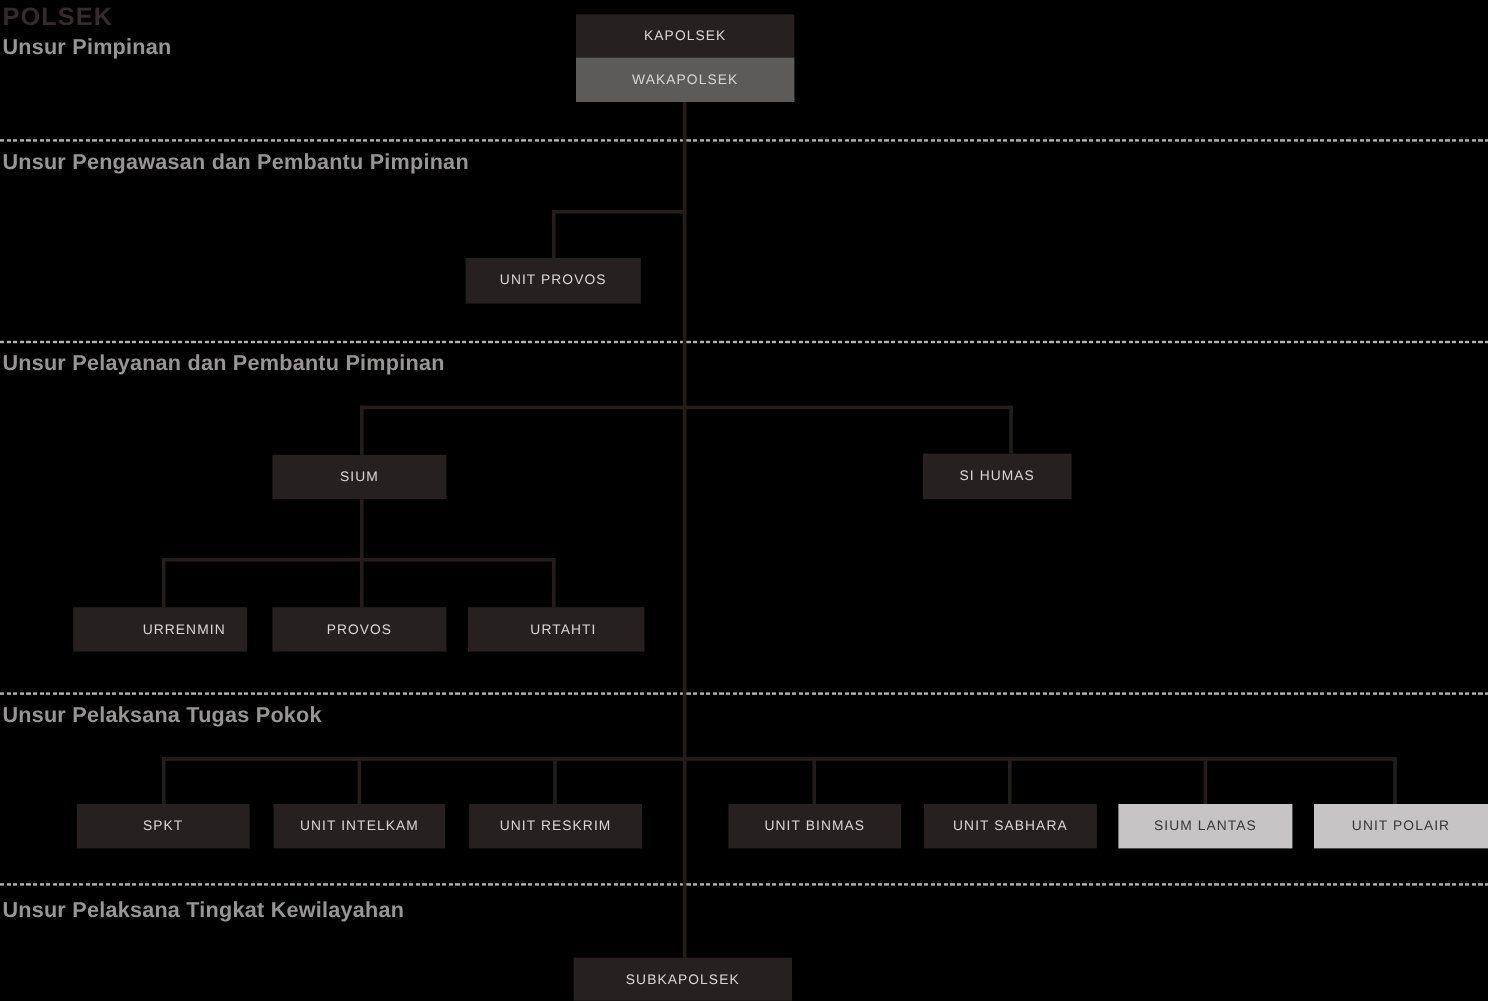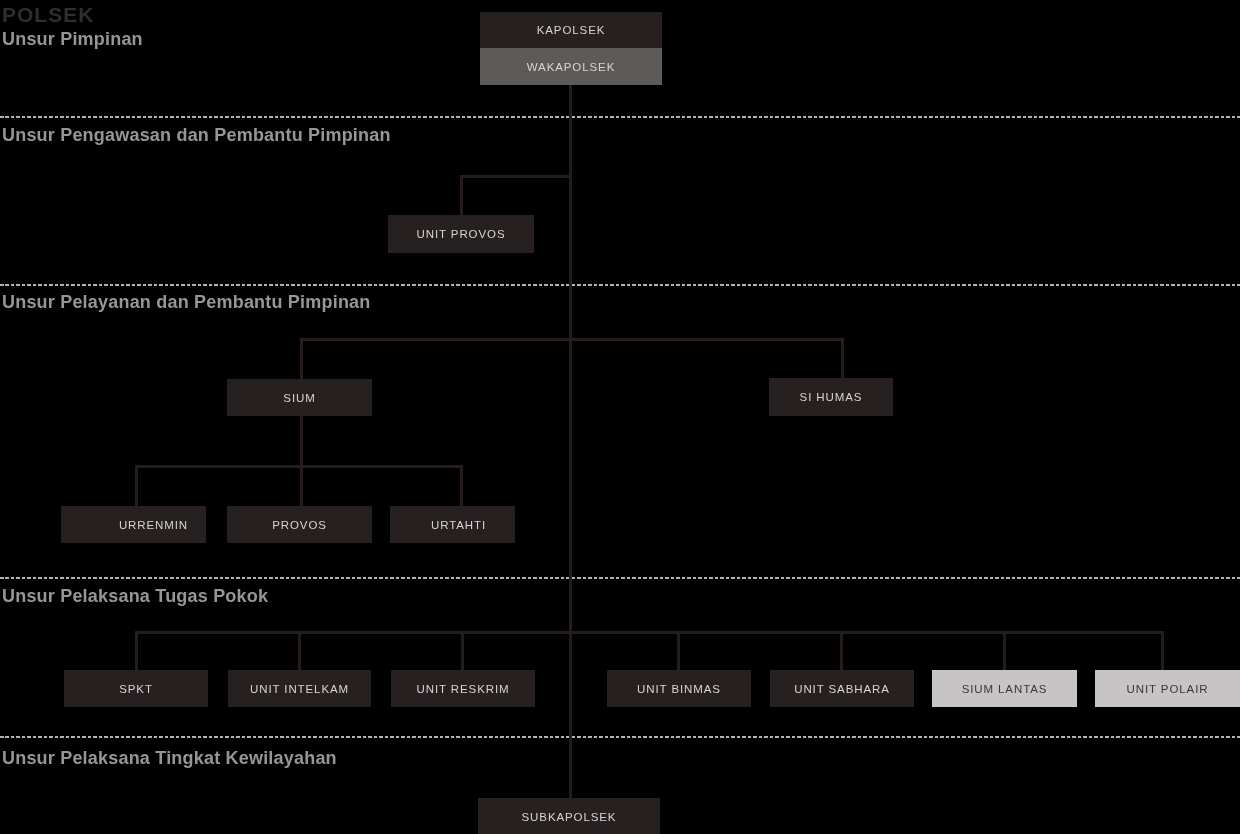--- a/index.html
+++ b/index.html
@@ -88,21 +88,21 @@
   <div class="node gray" style="height:37px;">WAKAPOLSEK</div>
 </div>
 
 <div class="abs node" style="left:388px; top:215px; width:146px; height:38px;">UNIT PROVOS</div>
 
 <div class="abs node" style="left:227px; top:379px; width:145px; height:37px;">SIUM</div>
 <div class="abs node" style="left:769px; top:378px; width:124px; height:38px;">SI HUMAS</div>
 
 <div class="abs node" style="left:61px;  top:506px; width:145px; height:37px;padding-left:40px;">URRENMIN</div>
 <div class="abs node" style="left:227px; top:506px; width:145px; height:37px;">PROVOS</div>
-<div class="abs node" style="left:390px; top:506px; width:125px; height:37px;padding-left:12px;">URTAHTI</div>
+<div class="abs node" style="left:390px; top:506px; width:147px; height:37px;padding-left:12px;">URTAHTI</div>
 
 <div class="abs node" style="left:64px;   top:670px; width:144px; height:37px;">SPKT</div>
 <div class="abs node" style="left:228px;  top:670px; width:143px; height:37px;">UNIT INTELKAM</div>
 <div class="abs node" style="left:391px;  top:670px; width:144px; height:37px;">UNIT RESKRIM</div>
 <div class="abs node" style="left:607px;  top:670px; width:144px; height:37px;">UNIT BINMAS</div>
 <div class="abs node" style="left:770px;  top:670px; width:144px; height:37px;">UNIT SABHARA</div>
 <div class="abs node light" style="left:932px;  top:670px; width:145px; height:37px;">SIUM LANTAS</div>
 <div class="abs node light" style="left:1095px; top:670px; width:145px; height:37px;">UNIT POLAIR</div>
 
 <div class="abs node" style="left:478px; top:798px; width:182px; height:38px;">SUBKAPOLSEK</div>

